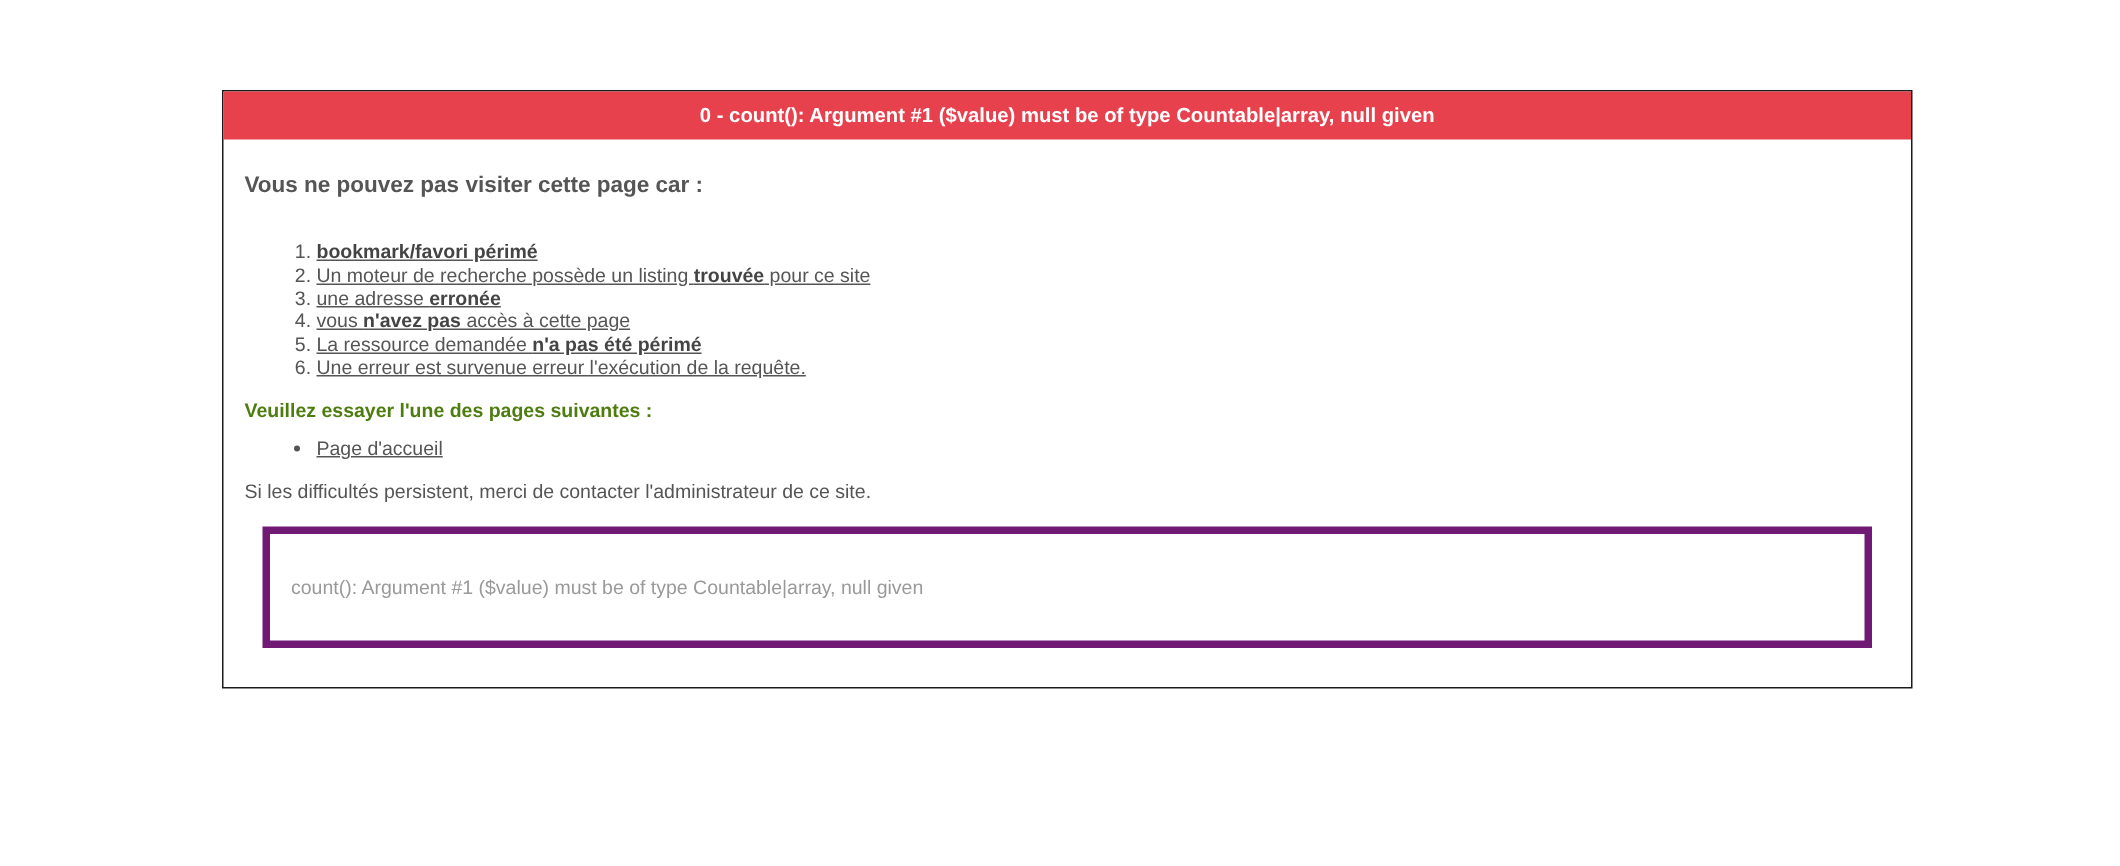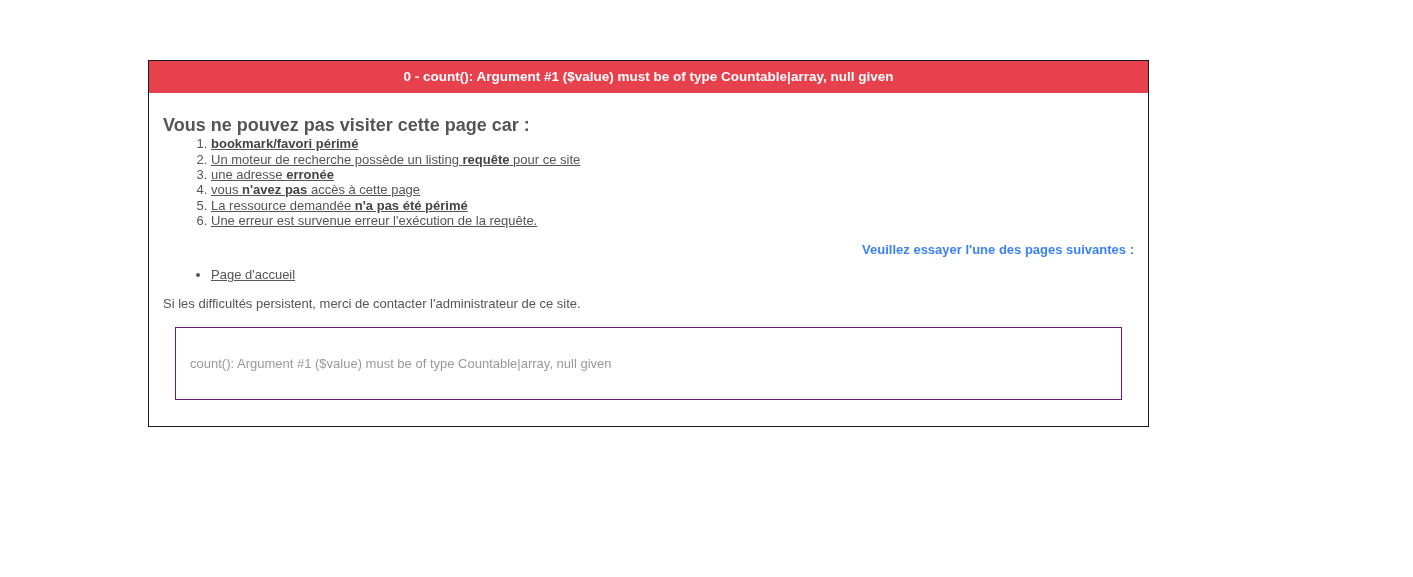--- a/index.html
+++ b/index.html
@@ -12,85 +12,84 @@
   }
   body {
     font-family: "Liberation Sans", sans-serif;
     font-size: 13px;
     color: #333333;
   }
   .error-panel {
     position: absolute;
     left: 148px;
     top: 60px;
-    width: 1001px;
+    width: 1127px;
     border: 1px solid #1a1a1a;
     background: #ffffff;
     box-sizing: border-box;
   }
   .error-header {
     background: #e8414e;
     color: #ffffff;
     font-weight: bold;
     font-size: 13.5px;
     text-align: center;
     padding: 8px 10px;
     line-height: 1.2;
   }
   .error-body {
     padding: 18px 14px 20px 14px;
   }
   .intro-text {
     font-weight: bold;
     color: #555555;
-    font-size: 18px;
-    margin: 4px 0 0 0;
+    font-size: 15px;
+    margin: 4px 0 28px 0;
   }
   ol.reasons {
     margin: 0 0 14px 0;
     padding-left: 48px;
     color: #555555;
     font-size: 13px;
     line-height: 1.18;
   }
   ol.reasons li {
     margin: 0;
     padding: 0;
     text-decoration: underline;
   }
   ol.reasons li b {
     color: #444444;
   }
   .suggest-text {
     font-weight: bold;
-    color: #3b82f6;
+    color: #4d7c0f;
     font-size: 13px;
     margin: 0 0 10px 0;
-    text-align: right;
   }
   ul.links {
     margin: 0 0 14px 0;
     padding-left: 48px;
     color: #555555;
     font-size: 13px;
   }
   ul.links li {
     margin: 0;
     padding: 0;
   }
   ul.links a {
     color: #555555;
   }
   .footer-text {
     color: #555555;
     font-size: 13px;
     margin: 0 0 16px 0;
   }
   .detail-box {
-    border: 1px solid #701a75;
+    border: 5px solid #701a75;
     background: #ffffff;
     color: #999999;
     font-size: 13px;
     padding: 28px 14px;
     margin: 0 12px 6px 12px;
     min-height: 24px;
     box-sizing: border-box;
   }
 </style>
 </head>
@@ -99,21 +98,21 @@
 <div class="error-panel">
 
   <div class="error-header">0 - count(): Argument #1 ($value) must be of type Countable|array, null given</div>
 
   <div class="error-body">
 
     <p class="intro-text">Vous ne pouvez pas visiter cette page car :</p>
 
     <ol class="reasons">
       <li><b>bookmark/favori périmé</b></li>
-      <li>Un moteur de recherche possède un listing <b>requête</b> pour ce site</li>
+      <li>Un moteur de recherche possède un listing <b>trouvée</b> pour ce site</li>
       <li>une adresse <b>erronée</b></li>
       <li>vous <b>n'avez pas</b> accès à cette page</li>
       <li>La ressource demandée <b>n'a pas été périmé</b></li>
       <li>Une erreur est survenue erreur l'exécution de la requête.</li>
     </ol>
 
     <p class="suggest-text">Veuillez essayer l'une des pages suivantes :</p>
 
     <ul class="links">
       <li>

